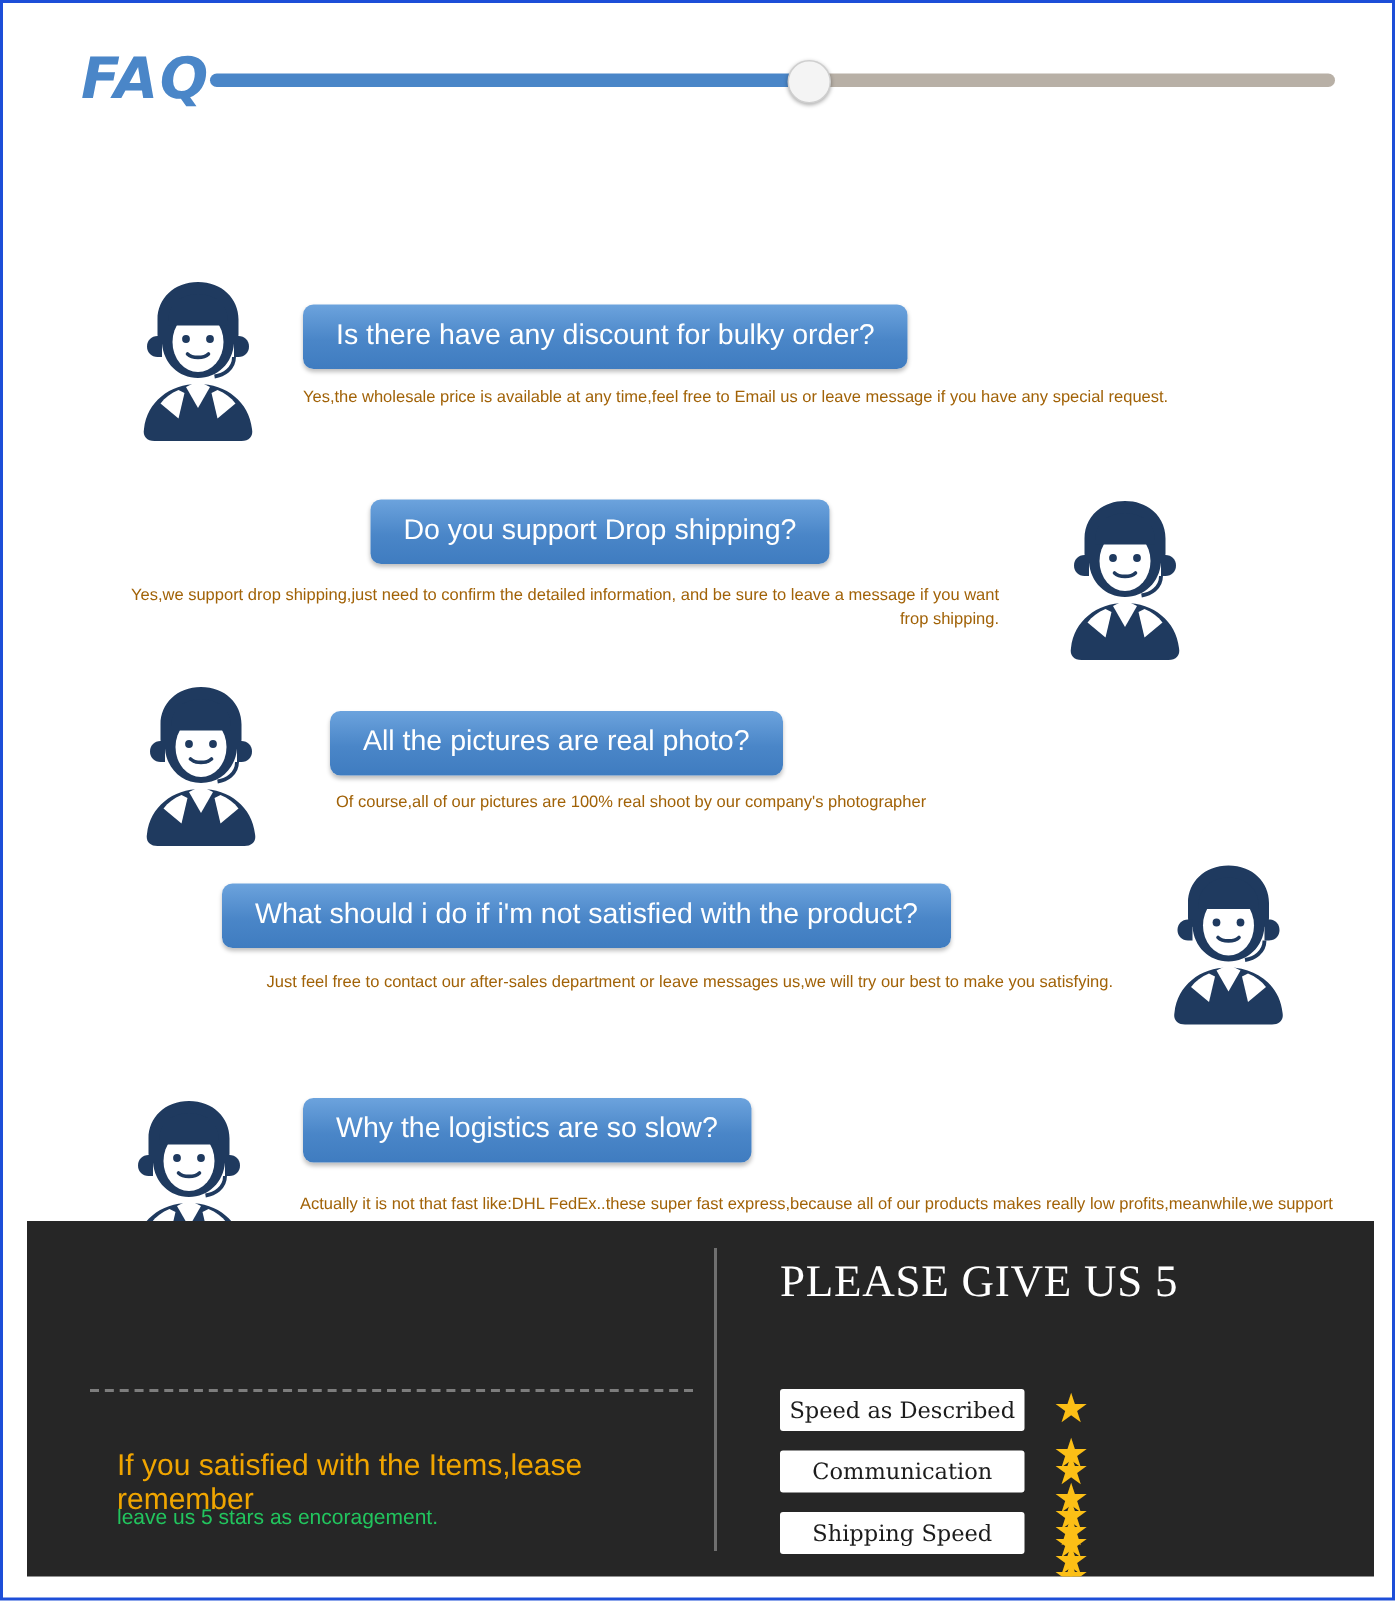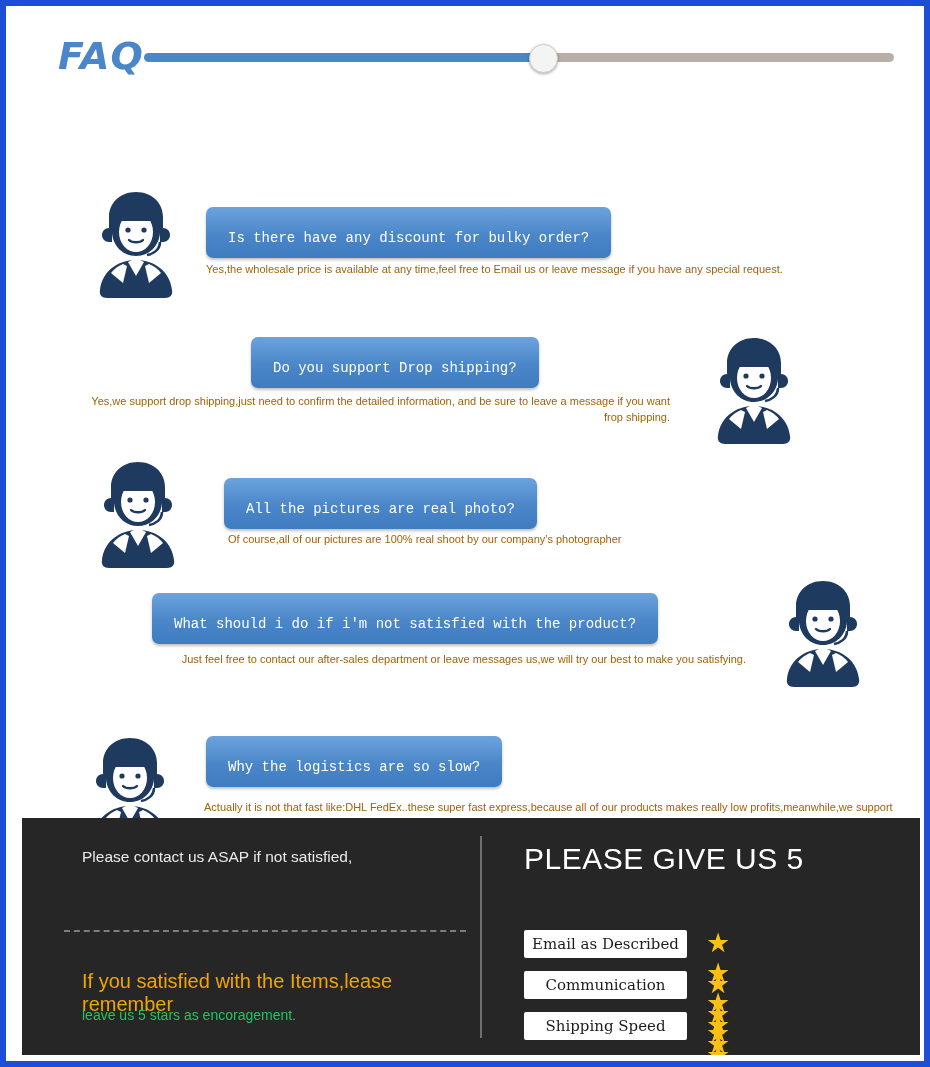--- a/index.html
+++ b/index.html
@@ -11,21 +11,21 @@
     height: 1067px;
     background: #ffffff;
     font-family: "Liberation Sans", sans-serif;
     overflow: hidden;
   }
   .page {
     position: relative;
     width: 930px;
     height: 1067px;
     box-sizing: border-box;
-    border: 6px solid #1d4ed8;
+    border: 2px solid #1d4ed8;
     background: #fff;
   }
 
   
   .header {
     position: relative;
     height: 86px;
   }
   .faq-title {
     position: absolute;
@@ -70,26 +70,25 @@
     height: 118px;
   }
   .avatar svg { display:block; width:100%; height:100%; }
 
   .bubble {
     position: absolute;
     display: inline-block;
     background: linear-gradient(to bottom, #6ca3dd 0%, #4a86c8 55%, #3f7cc0 100%);
     color: #fff;
     border-radius: 7px;
-    font-size: 14px;
+    font-size: 19px;
     line-height: 1;
-    padding: 24px 22px 13px 22px;
+    padding: 11px 22px 13px 22px;
     white-space: nowrap;
     box-shadow: 0 2px 3px rgba(0,0,0,.25);
-    font-family: Liberation Mono, monospace;
   }
 
   .answer {
     position: absolute;
     color: #a16207;
     font-size: 11px;
     line-height: 1.45;
   }
 
   
@@ -153,21 +152,21 @@
     width: 428px; height: 100%;
   }
   .pr-head {
     position: absolute;
     left: 32px;
     top: 22px;
     font-size: 30px;
     line-height: 1.26;
     letter-spacing: .5px;
     color: #ffffff;
-    font-family: Liberation Sans, sans-serif;
+    font-family: Liberation Serif, serif;
   }
   .rate-row {
     position: absolute;
     left: 32px;
     height: 28px;
   }
   .rate-label {
     position: absolute;
     left: 0;
     top: 0;
@@ -308,35 +307,34 @@
         <path d="M67 80c5 2 9 5 12 9L67 99l-4-17z" fill="#ffffff"></path>
       </svg>
     </div>
     <div class="bubble" style="left:200px; top:644px;">Why the logistics are so slow?</div>
     <div class="answer" style="left:198px; top:708px; width:708px;">Actually it is not that fast like:DHL FedEx..these super fast express,because all of our products makes really low profits,meanwhile,we support free shipping for all product,honestly it's loss for us to some country,but i believe the logistics are not that slow,and also traceable,long live the understanding!g.</div>
   </div>
 
   <div class="black-panel">
 
     <div class="panel-left">
-      <div class="pl-line1">Please contact us ASAP if not satisfied,</div>
       <div class="dashed"></div>
       <div class="pl-line3">If you satisfied with the Items,lease remember</div>
       <div class="pl-line4">leave us 5 stars as encoragement.</div>
     </div>
 
     <div class="panel-divider"></div>
 
     <div class="panel-right">
       <div class="pr-head">
         <div>PLEASE GIVE US 5</div>
       </div>
 
       <div class="rate-row" style="top:112px;">
-        <div class="rate-label">Email as Described</div>
+        <div class="rate-label">Speed as Described</div>
         <div class="stars">★ ★ ★ ★ ★</div>
       </div>
 
       <div class="rate-row" style="top:153px;">
         <div class="rate-label">Communication</div>
         <div class="stars">★ ★ ★ ★ ★</div>
       </div>
 
       <div class="rate-row" style="top:194px;">
         <div class="rate-label">Shipping Speed</div>

